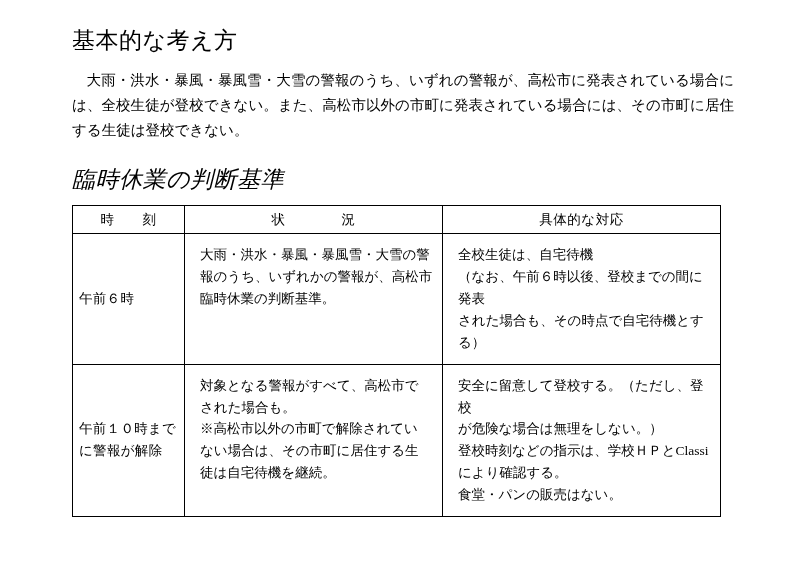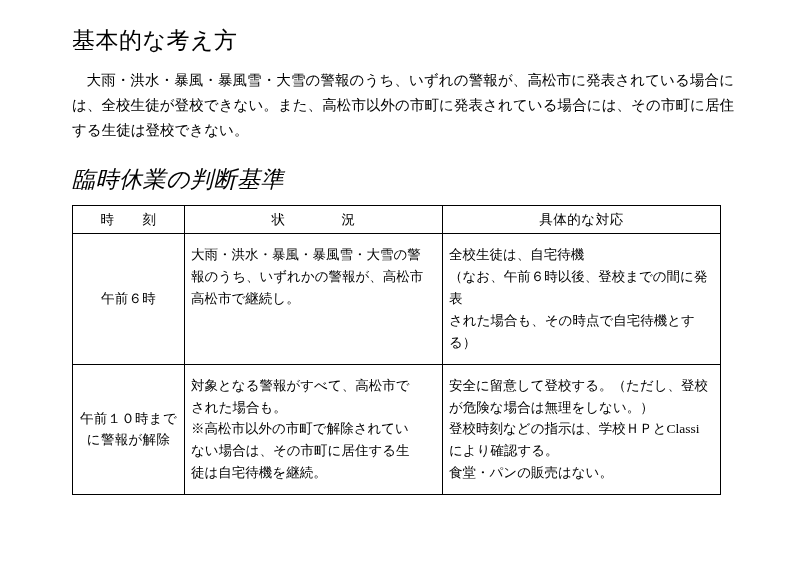--- a/index.html
+++ b/index.html
@@ -60,27 +60,27 @@
     font-weight: normal;
     vertical-align: middle;
     line-height: 1.62;
   }
   table.criteria th {
     text-align: center;
     padding: 3px 4px;
     letter-spacing: 0.5px;
   }
   table.criteria td.time-cell {
-    text-align: center;
+    text-align: left;
     padding: 8px 6px;
     letter-spacing: 0.3px;
   }
   table.criteria td.text-cell {
     text-align: left;
-    padding: 10px 8px 10px 6px;
+    padding: 10px 8px 10px 15px;
     vertical-align: top;
   }
   .col-time { width: 112px; }
   .col-cond { width: 258px; }
   .col-resp { width: 278px; }
   .cell-line { display: block; }
 </style>
 </head>
 <body>
 
@@ -104,21 +104,21 @@
         <th>状　　　　況</th>
         <th>具体的な対応</th>
       </tr>
     </thead>
     <tbody>
       <tr>
         <td class="time-cell">午前６時</td>
         <td class="text-cell">
           <span class="cell-line">大雨・洪水・暴風・暴風雪・大雪の警</span>
           <span class="cell-line">報のうち、いずれかの警報が、高松市</span>
-          <span class="cell-line">高松市で継続し。</span>
+          <span class="cell-line">臨時休業の判断基準。</span>
         </td>
         <td class="text-cell">
           <span class="cell-line">全校生徒は、自宅待機</span>
           <span class="cell-line">（なお、午前６時以後、登校までの間に発表</span>
           <span class="cell-line">された場合も、その時点で自宅待機とする）</span>
         </td>
       </tr>
       <tr>
         <td class="time-cell">
           <span class="cell-line">午前１０時まで</span>

